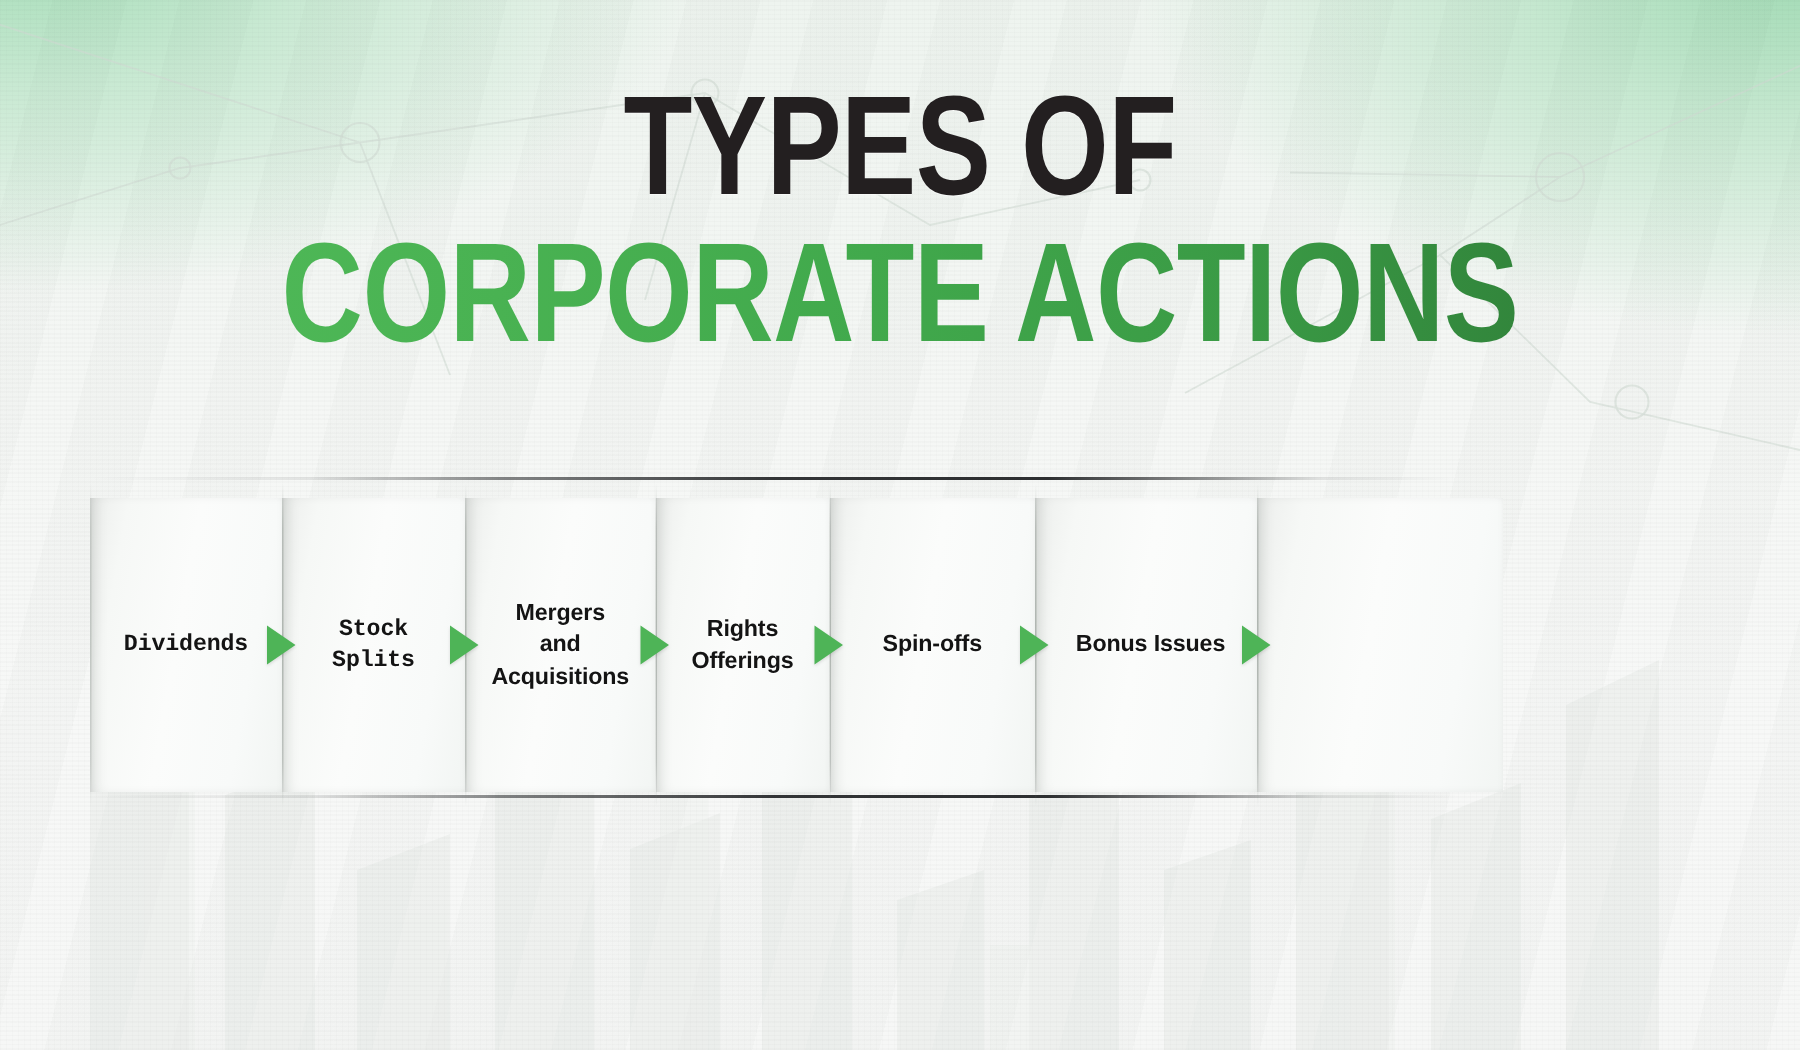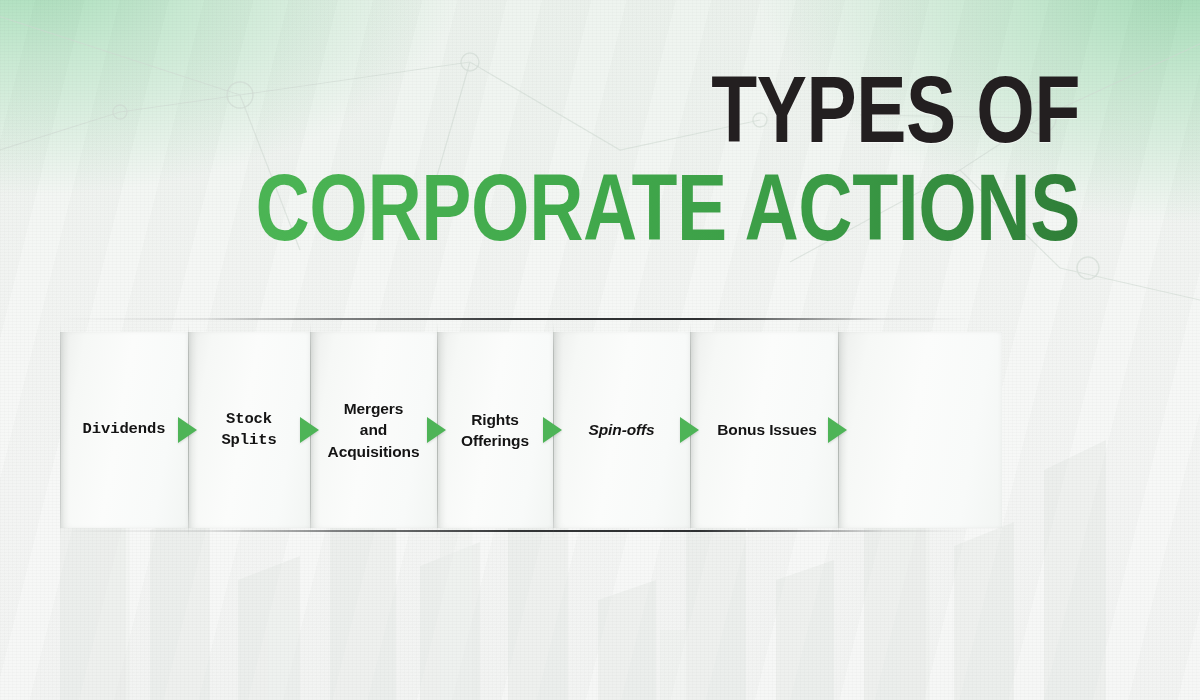--- a/index.html
+++ b/index.html
@@ -48,22 +48,22 @@
   .bg-noise {
     position:absolute; inset:0;
     background-image:
       repeating-linear-gradient(0deg, rgba(0,0,0,0.014) 0px, rgba(0,0,0,0.014) 1px, rgba(255,255,255,0) 1px, rgba(255,255,255,0) 3px),
       repeating-linear-gradient(90deg, rgba(0,0,0,0.010) 0px, rgba(0,0,0,0.010) 1px, rgba(255,255,255,0) 1px, rgba(255,255,255,0) 4px);
     pointer-events:none;
   }
 
   
   .title-block {
-    position:absolute; top:67px; left:0; width:1200px;
-    text-align:right;
+    position:absolute; top:54px; left:0; width:1200px;
+    text-align:center;
     z-index:6;
   }
 
   .title-line {
     font-family:"Liberation Sans Narrow","Liberation Sans", sans-serif;
     font-weight:700;
     letter-spacing:-0.5px;
     line-height:.92;
     text-transform:uppercase;
     transform:scaleX(.80);
@@ -169,21 +169,21 @@
     filter:drop-shadow(0 1px 1px rgba(0,0,0,.12));
     z-index:3;
   }
 
   
   .w-dividends  { flex:0 0 128px;font-family:Liberation Mono, monospace; }
   .w-splits     { flex:0 0 122px;font-family:Liberation Mono, monospace; }
   .w-mergers    { flex:0 0 127px; }
   .w-buybacks   { flex:0 0 118px; }
   .w-rights     { flex:0 0 116px; }
-  .w-spinoffs   { flex:0 0 137px;font-style:italic; }
+  .w-spinoffs   { flex:0 0 137px; }
   .w-bonus      { flex:0 0 148px;padding-left:20px; }
   .w-fpo        { flex:0 0 164px; }
 </style>
 </head>
 <body>
 
 <div id="infographic">
 
   <div class="bg-base"></div>
   <div class="bg-stripes"></div>

